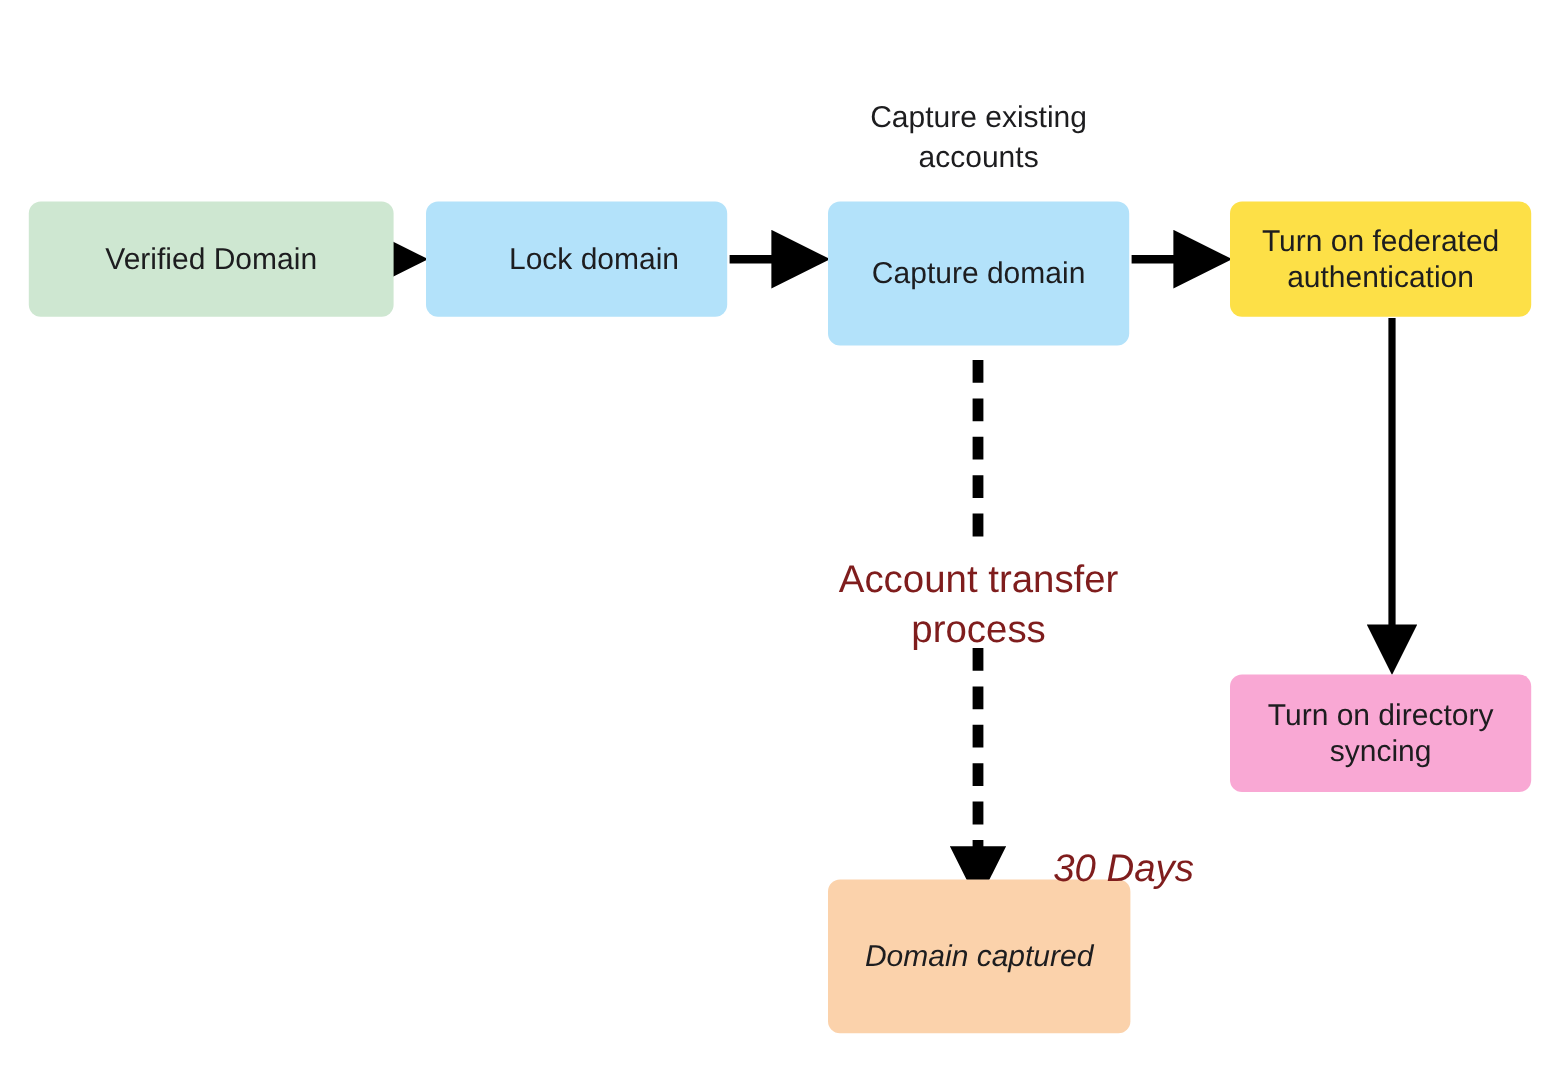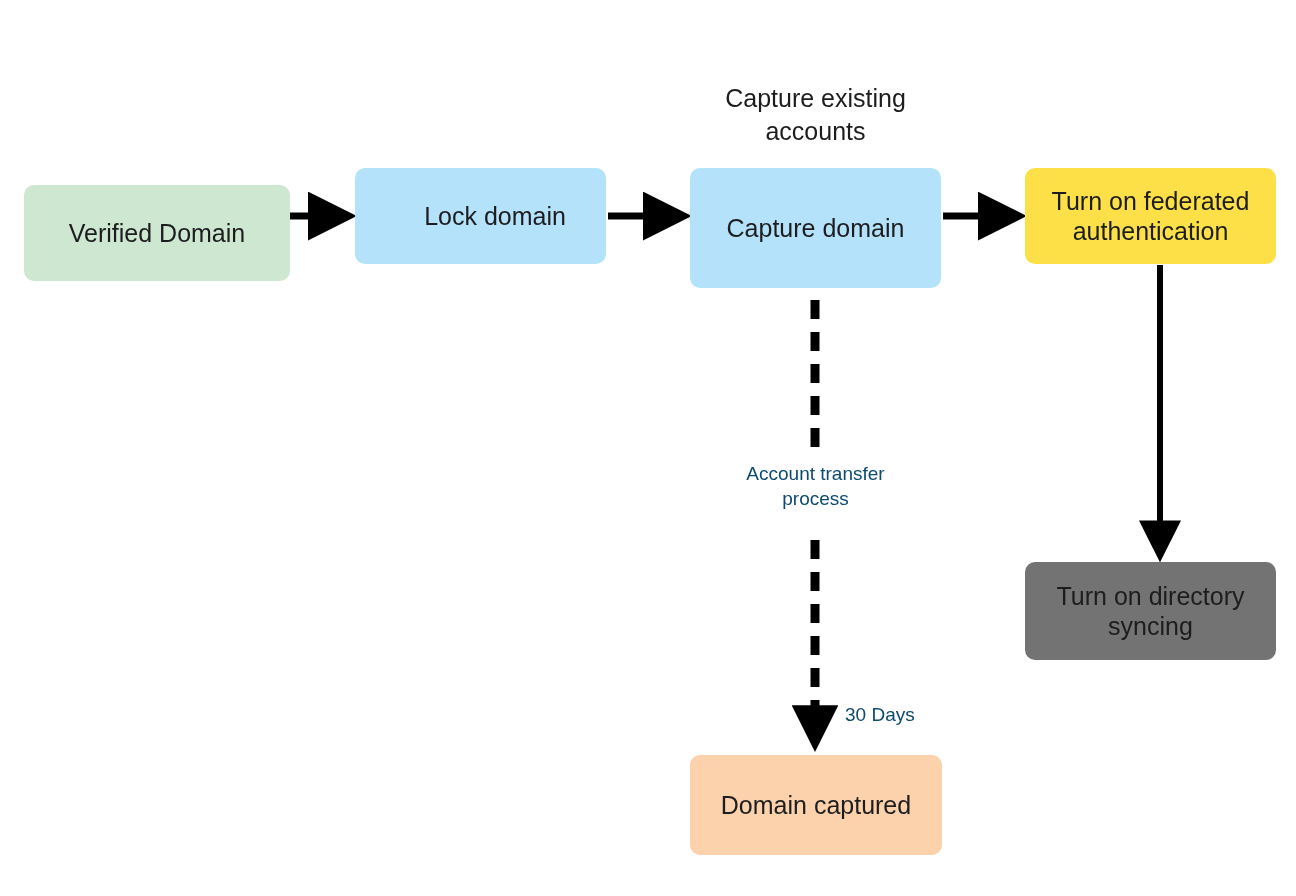--- a/index.html
+++ b/index.html
@@ -38,23 +38,23 @@
   .caption {
     position: absolute;
     text-align: center;
     font-size: 25px;
     line-height: 1.30;
     color: #1d1d1f;
     white-space: pre-line;
   }
   .edge-label {
     position: absolute;
-    font-size: 19px;
+    font-size: 32px;
     line-height: 1.30;
-    color: #0c4a6e;
+    color: #7f1d1d;
     text-align: center;
     white-space: pre-line;
   }
   svg.connectors {
     position: absolute;
     left: 0;
     top: 0;
     width: 1296px;
     height: 896px;
     pointer-events: none;
@@ -83,32 +83,32 @@
 
     <line x1="1160" y1="265" x2="1160" y2="554" stroke="#000000" stroke-width="6" marker-end="url(#arrowhead)"></line>
 
     <line x1="815" y1="268" x2="815" y2="460" stroke="#000000" stroke-width="9" stroke-dasharray="19 13"></line>
     <line x1="815" y1="540" x2="815" y2="743" stroke="#000000" stroke-width="9" stroke-dasharray="19 13" marker-end="url(#arrowhead-dash)"></line>
   </svg>
 
   <div class="caption" style="left:690px; top:48px; width:251px;margin-top:34px;">Capture existing
 accounts</div>
 
-  <div class="node" style="left:24px; top:185px; width:266px; height:96px; background:#cee7d1;">Verified Domain</div>
+  <div class="node" style="left:24px; top:168px; width:304px; height:96px; background:#cee7d1;">Verified Domain</div>
 
   <div class="node" style="left:355px; top:168px; width:251px; height:96px; background:#b3e2fa;padding-left:39px;">Lock domain</div>
 
   <div class="node" style="left:690px; top:168px; width:251px; height:120px; background:#b3e2fa;">Capture domain</div>
 
   <div class="node" style="left:1025px; top:168px; width:251px; height:96px; background:#fde047; white-space:pre-line;">Turn on federated
 authentication</div>
 
-  <div class="node" style="left:1025px; top:562px; width:251px; height:98px; background:#737373; white-space:pre-line;">Turn on directory
+  <div class="node" style="left:1025px; top:562px; width:251px; height:98px; background:#f9a8d4; white-space:pre-line;">Turn on directory
 syncing</div>
 
-  <div class="node" style="left:690px; top:755px; width:252px; height:100px; background:#fbd2ab;">Domain captured</div>
+  <div class="node" style="left:690px; top:733px; width:252px; height:128px; background:#fbd2ab;font-style:italic;">Domain captured</div>
 
   <div class="edge-label" style="left:690px; top:462px; width:251px; text-align:center;">Account transfer
 process</div>
 
-  <div class="edge-label" style="left:845px; top:703px; width:150px; text-align:left;">30 Days</div>
+  <div class="edge-label" style="left:845px; top:703px; width:150px; text-align:right;font-style:italic;">30 Days</div>
 
 </div>
 
 </body></html>

